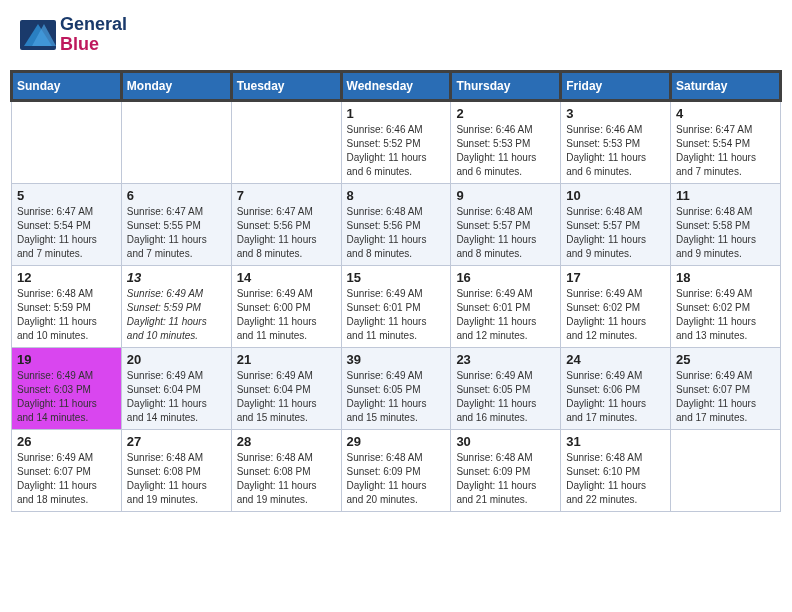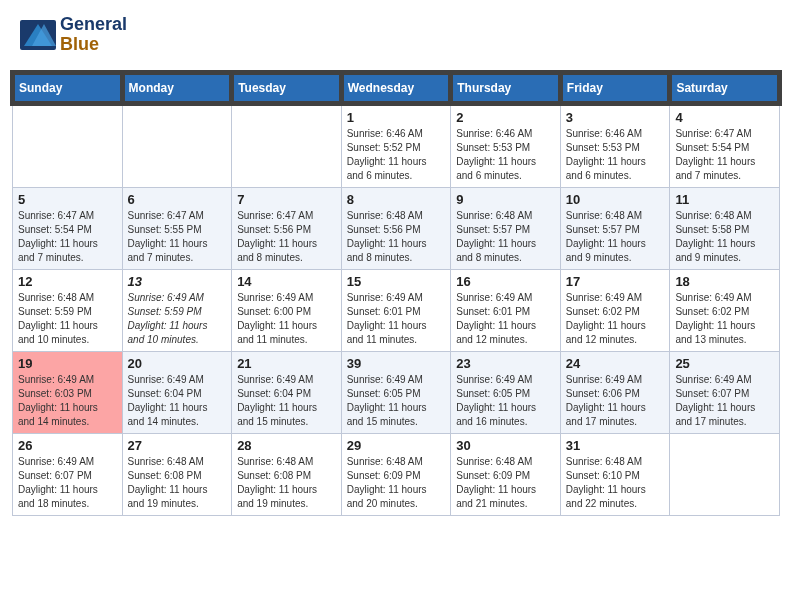--- a/index.html
+++ b/index.html
@@ -48,21 +48,21 @@
       width: 100%;
       border-collapse: collapse;
     }
     .calendar th {
       background: #2a6db5;
       color: #fff;
       font-size: 12px;
       font-weight: bold;
       padding: 6px 4px;
       text-align: left;
-      border: 5px solid #404040;
+      border: 3px solid #404040;
     }
     .calendar td {
       border: 1px solid #c0c8d8;
       vertical-align: top;
       padding: 4px 5px;
       width: 14.28%;
       min-height: 80px;
       background: #fff;
       font-size: 10.5px;
     }
@@ -93,21 +93,21 @@
 
 <div class="header">
   <div class="logo">
     <svg class="logo-icon" viewBox="0 0 36 30" xmlns="http://www.w3.org/2000/svg">
       <rect x="0" y="0" width="36" height="30" rx="2" fill="#1a3a6b"></rect>
       <polygon points="18,4 32,26 4,26" fill="#2a7fc1"></polygon>
       <polygon points="24,4 36,26 12,26" fill="#4aa0e0" opacity="0.7"></polygon>
     </svg>
     <div class="logo-text">
       <div>General</div>
-      <div style="color:#a16207">Blue</div>
+      <div style="color:#be185d">Blue</div>
     </div>
   </div>
   <div class="title-block">
     <div class="month-title"></div>
     <div class="location-title"></div>
   </div>
 </div>
 
 <table class="calendar">
   <thead>
@@ -197,21 +197,21 @@
         <td style="background: rgb(255, 255, 255);">
           <span class="day-num">17</span>
           <div class="cell-text">Sunrise: 6:49 AM<br>Sunset: 6:02 PM<br>Daylight: 11 hours and 12 minutes.</div>
         </td>
         <td style="background: rgb(255, 255, 255);">
           <span class="day-num">18</span>
           <div class="cell-text">Sunrise: 6:49 AM<br>Sunset: 6:02 PM<br>Daylight: 11 hours and 13 minutes.</div>
         </td>
       </tr>
       <tr>
-        <td style="background: #fca5a5; margin-left: 16px;">
+        <td style="background: #d946ef; margin-left: 16px;">
           <span class="day-num">19</span>
           <div class="cell-text">Sunrise: 6:49 AM<br>Sunset: 6:03 PM<br>Daylight: 11 hours and 14 minutes.</div>
         </td>
         <td style="background: rgb(240, 244, 250);">
           <span class="day-num">20</span>
           <div class="cell-text">Sunrise: 6:49 AM<br>Sunset: 6:04 PM<br>Daylight: 11 hours and 14 minutes.</div>
         </td>
         <td style="background: rgb(240, 244, 250);">
           <span class="day-num">21</span>
           <div class="cell-text">Sunrise: 6:49 AM<br>Sunset: 6:04 PM<br>Daylight: 11 hours and 15 minutes.</div>

